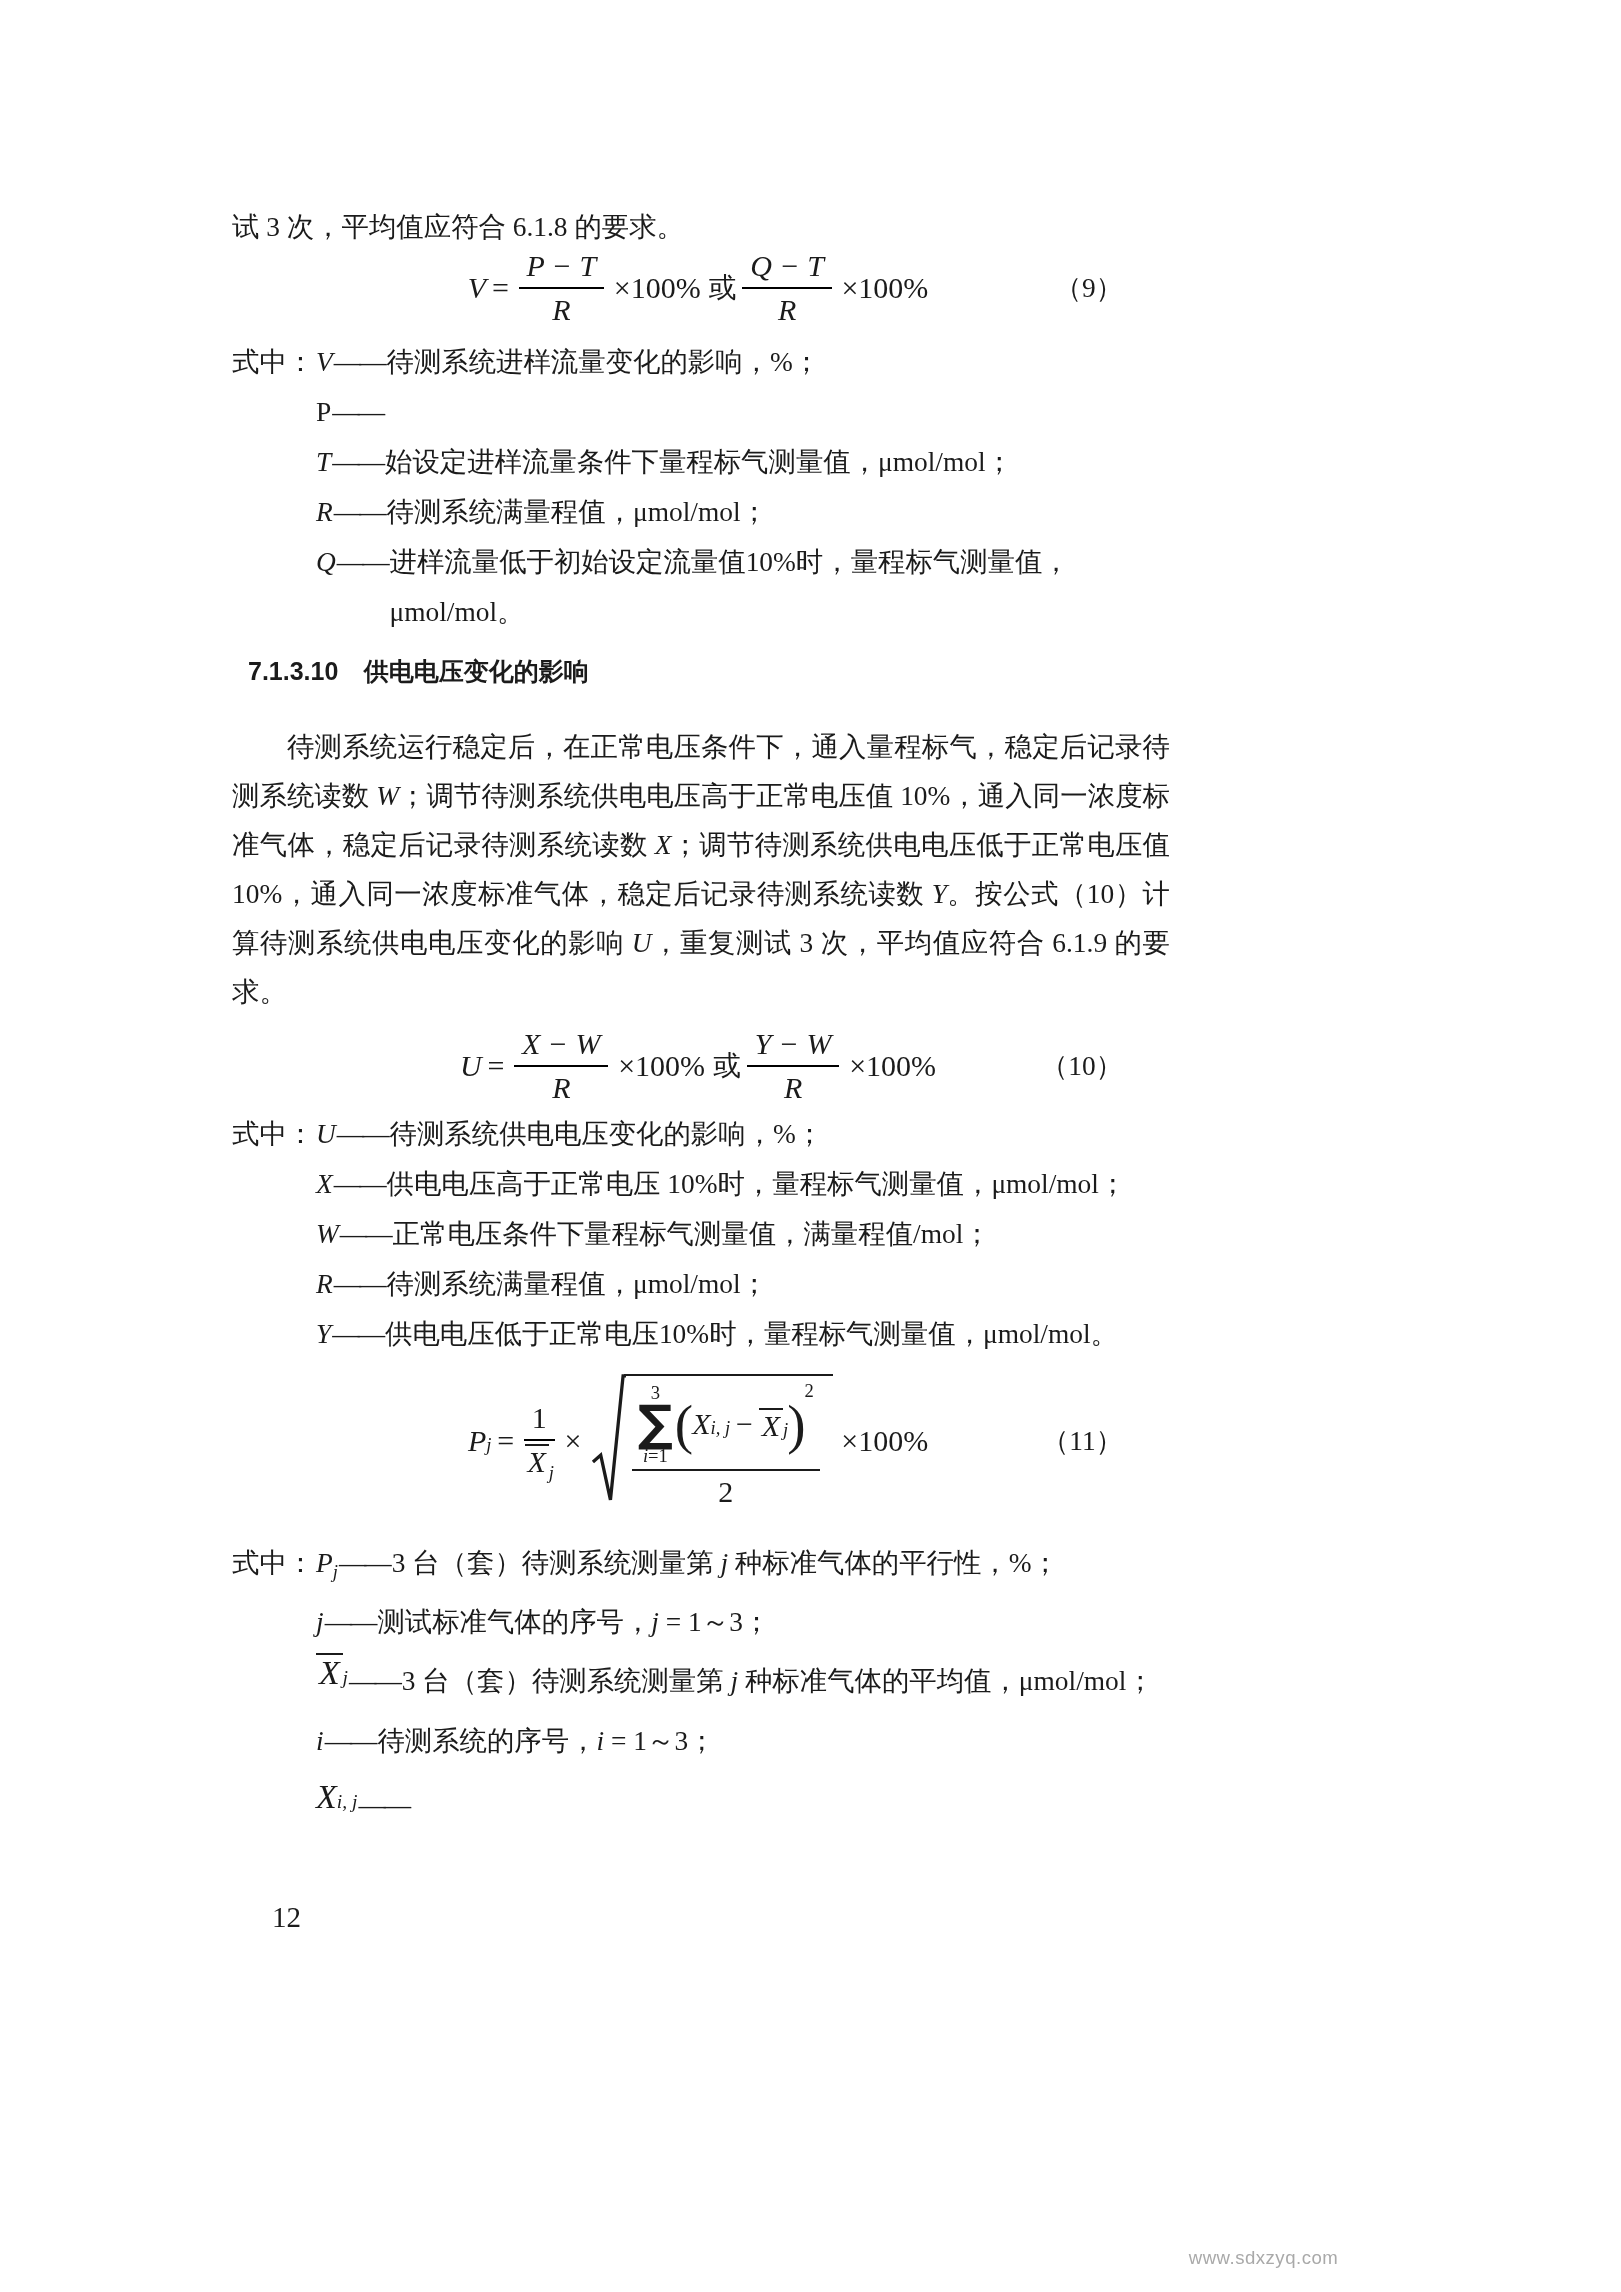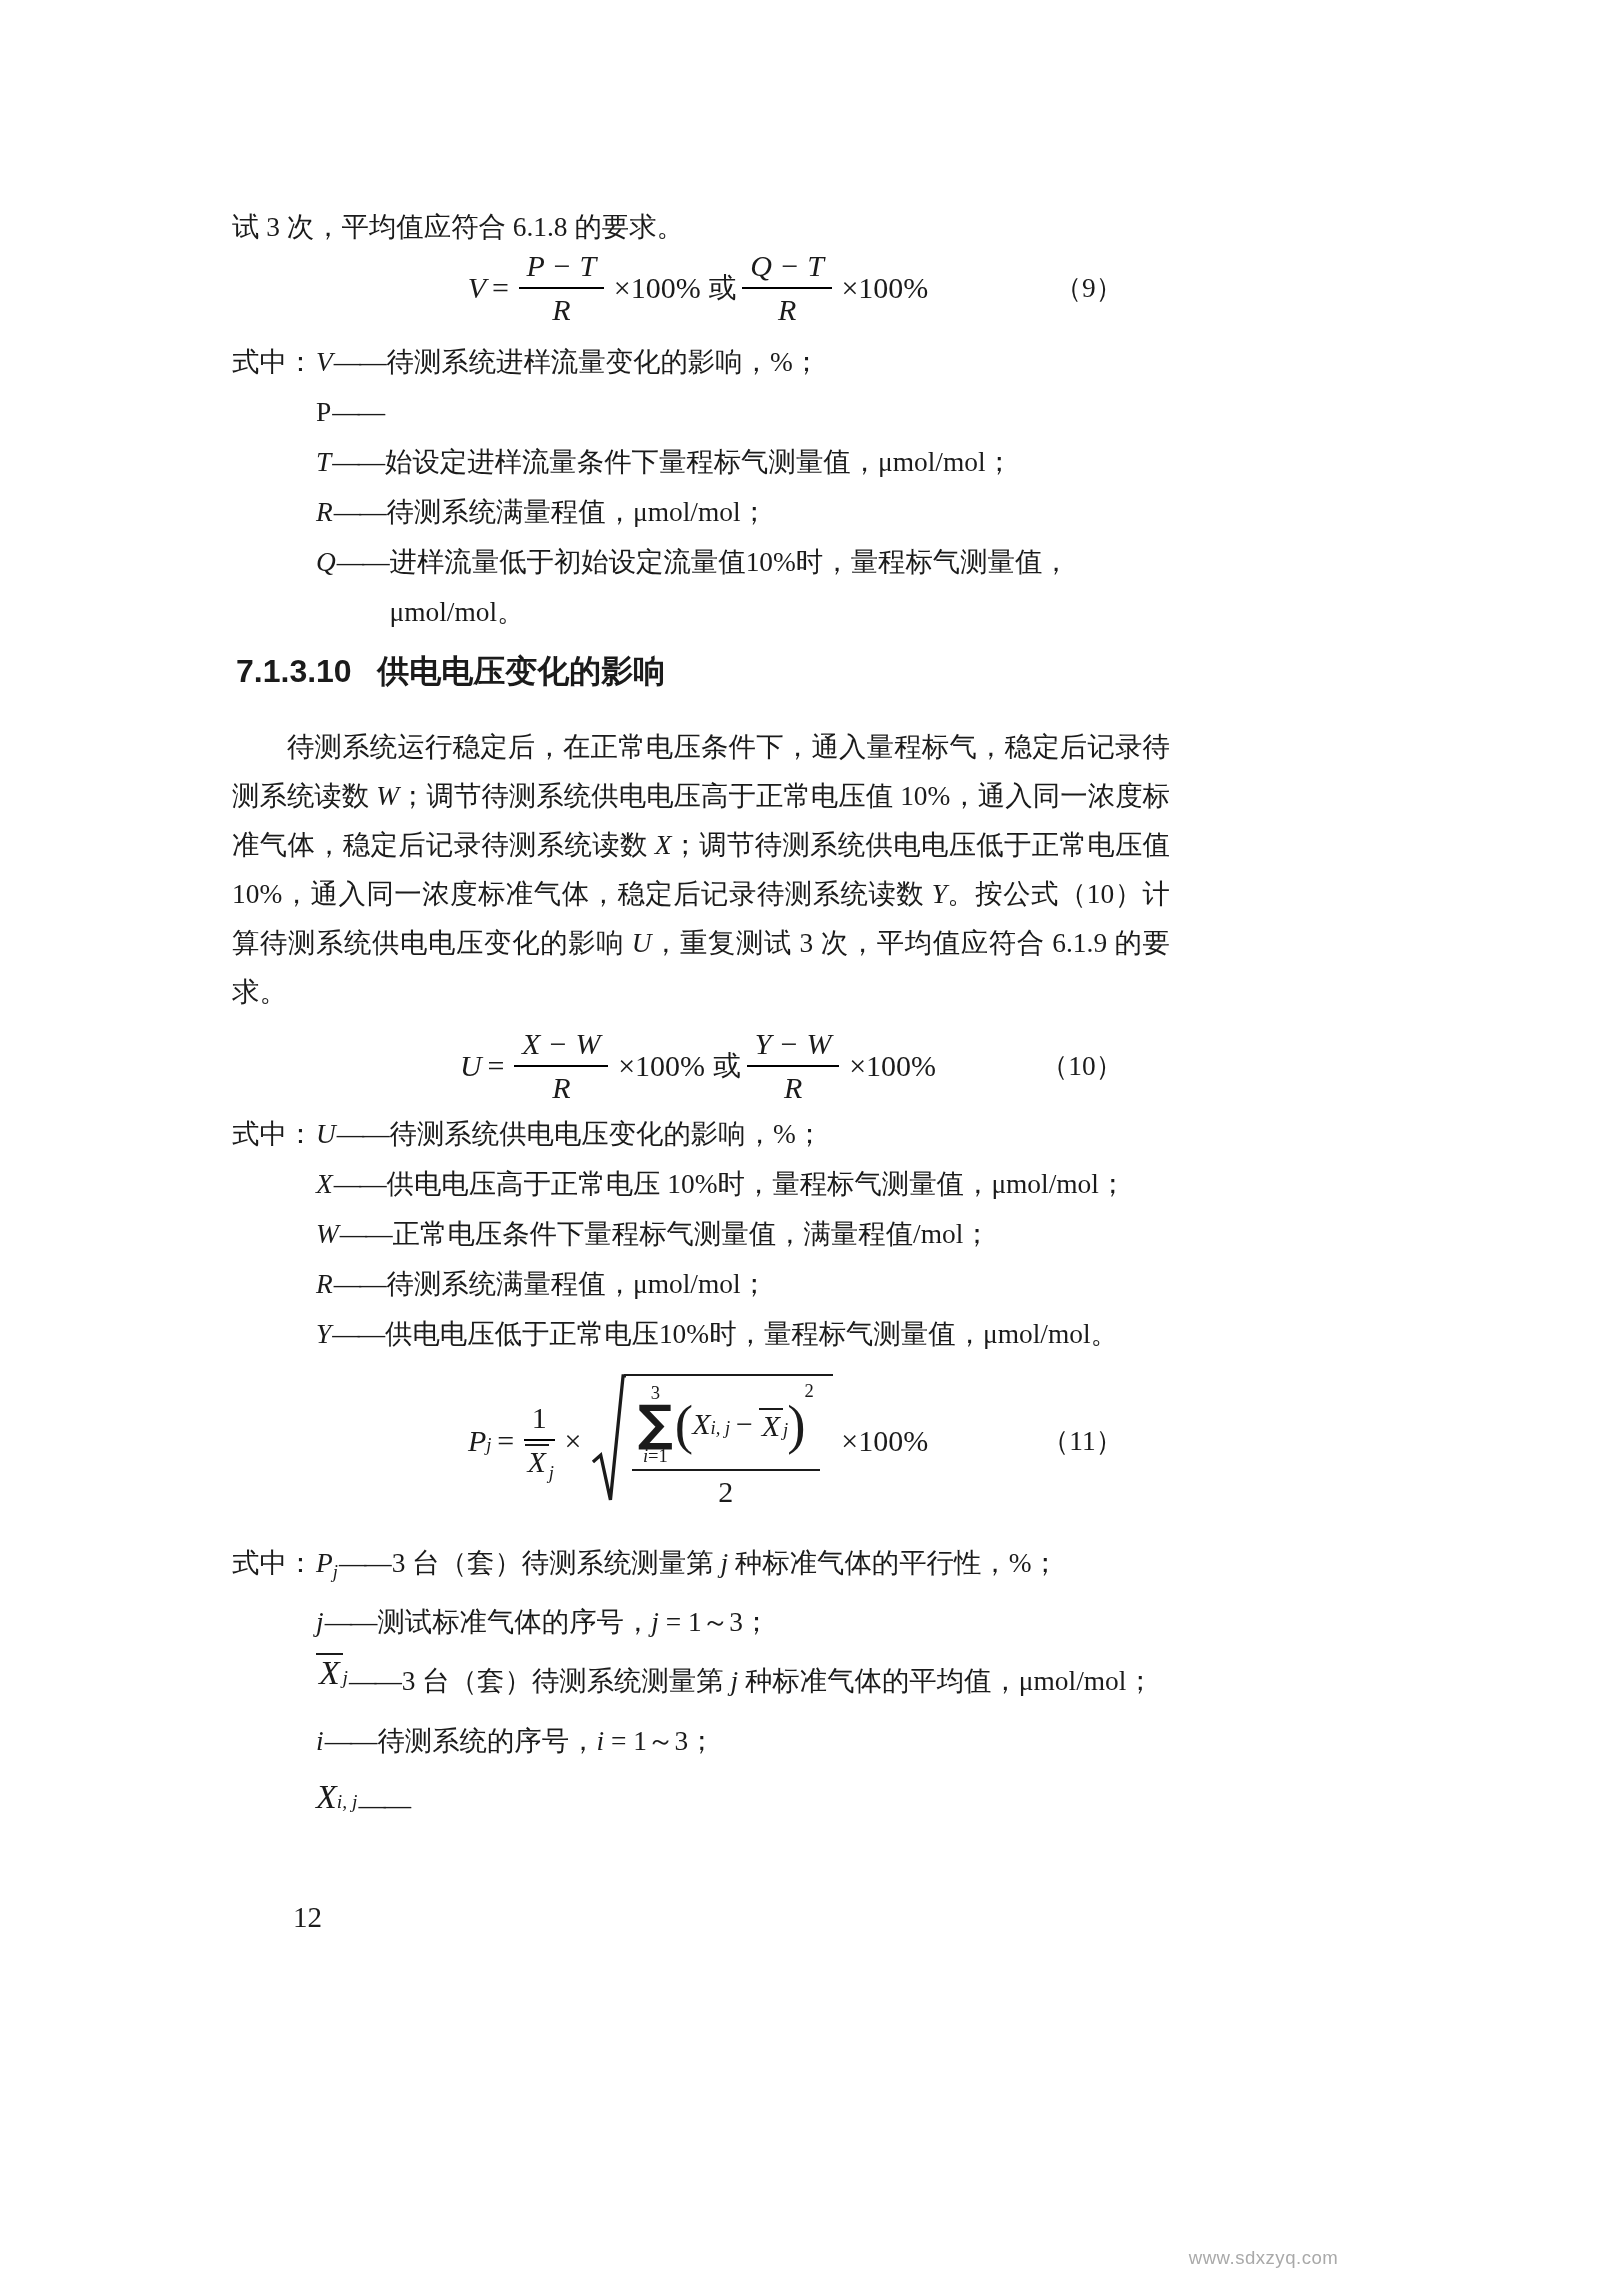--- a/index.html
+++ b/index.html
@@ -15,22 +15,22 @@
   
   .lead{line-height:51px;}
 
   
   .para{line-height:49px;text-align:justify;text-indent:55px;}
   .para i{font-style:italic;}
 
   
   .heading{
     font-family:"Liberation Sans","DejaVu Sans",sans-serif;
-    font-weight:700;font-size:32px;line-height:41px;
-    display:flex;gap:25.5px;margin:4px;
+    font-weight:700;font-size:25px;line-height:41px;
+    display:flex;gap:25.5px;margin:16px;
   }
   .h10{margin-top:13.7px;margin-bottom:31px;}
   .h11{margin-top:5.9px;margin-bottom:25.5px;}
 
   
   .eq-row{
     position:relative;display:flex;justify-content:center;align-items:center;
     font-size:30px;height:98px;
   }
   .eq9{margin-top:-13.7px;}
@@ -76,21 +76,21 @@
   .wdesc{flex:1;}
   .wdesc i{font-style:italic;}
   
   .row-tall{align-items:baseline;}
   .row-xbar{height:69px;line-height:69px;}
   .row-xij{height:73px;line-height:73px;margin-top:0;}
   .sym-big{font-size:34px;font-style:italic;position:relative;top:-5.9px;display:inline-flex;align-items:baseline;}
   .sym-big sub{font-size:19.6px;font-style:italic;}
   .sym-sub{font-size:18.6px;font-style:italic;}
 
-  .pageno{margin-top:59px;margin-left:61px;font-size:29px;line-height:39px;}
+  .pageno{margin-top:59px;margin-left:40px;font-size:29px;line-height:39px;}
   .watermark{
     position:absolute;right:15.7px;top:2247px;
     font-family:"Liberation Sans","DejaVu Sans",sans-serif;
     font-size:18.6px;color:#a9a9a9;letter-spacing:0.5px;
   }
 </style>
 </head>
 <body>
 
 <div class="page">

